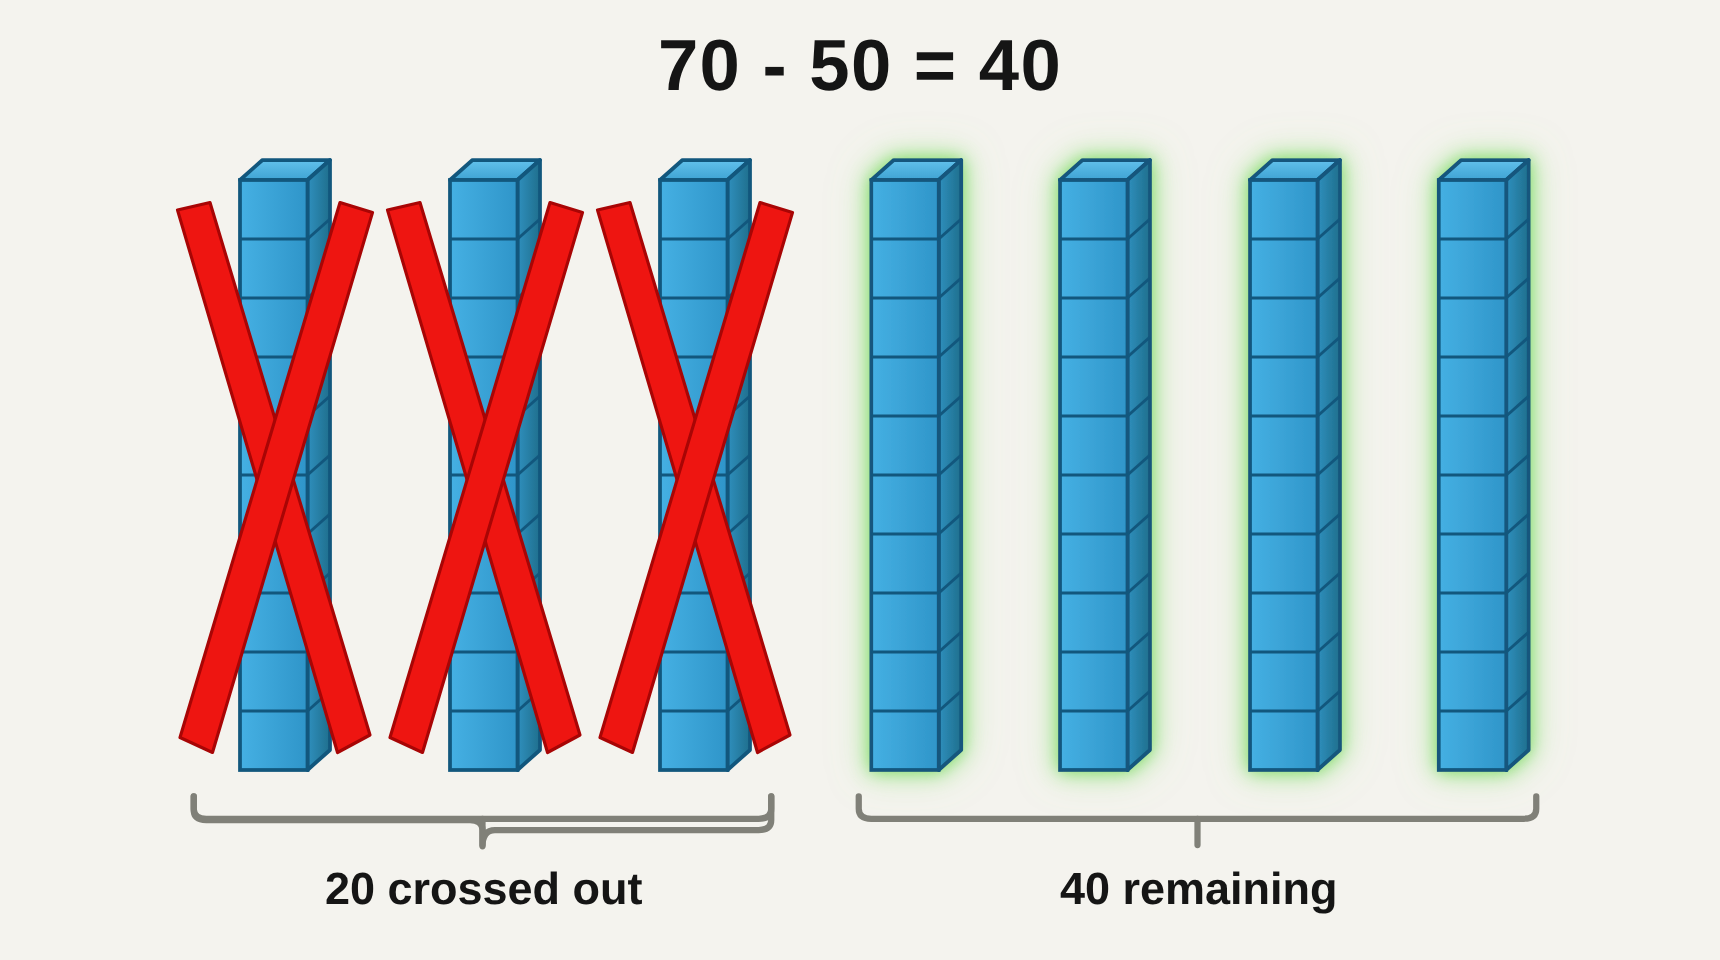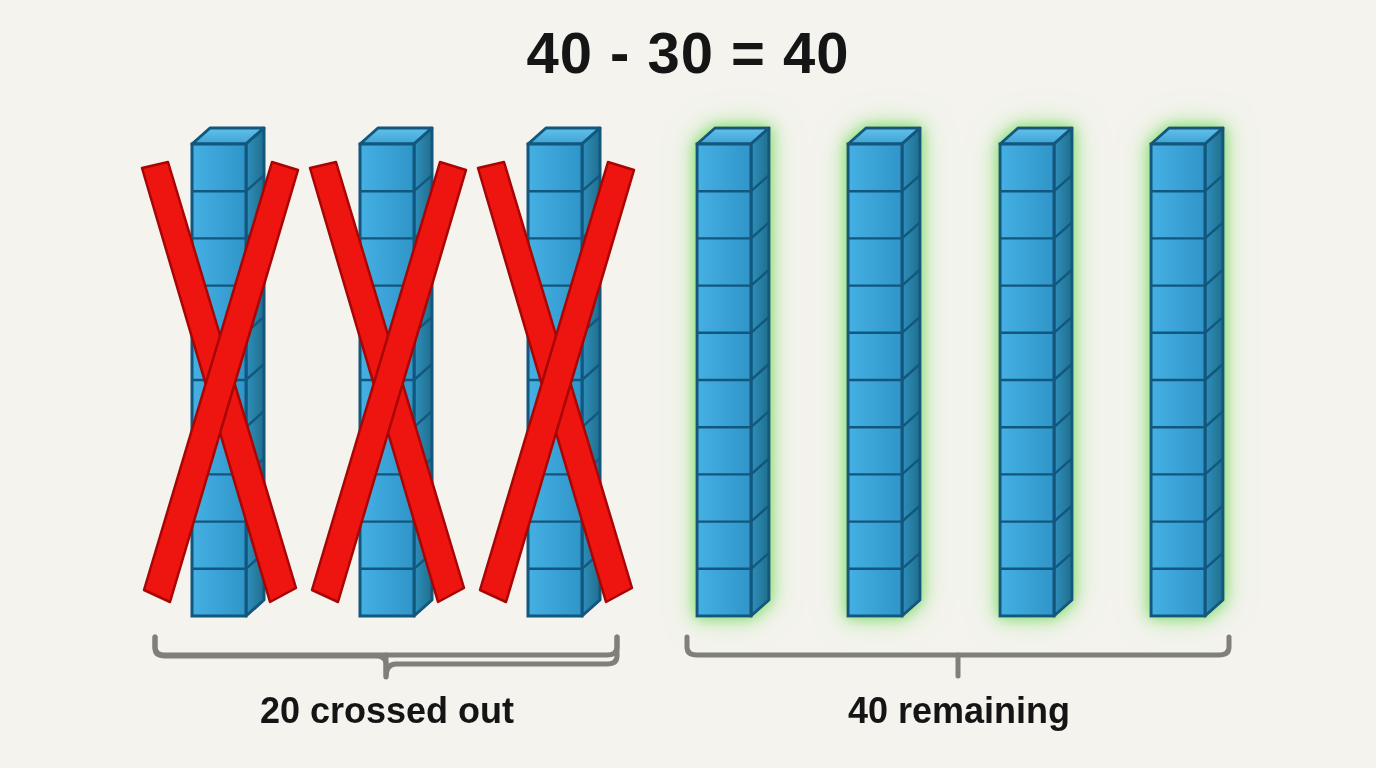--- a/index.html
+++ b/index.html
@@ -113,21 +113,21 @@
     white-space: nowrap;
   }
   #caption-crossed { left: 152px; width: 470px; }
   #caption-remaining { left: 684px; width: 550px; text-align: center; }
 </style>
 </head>
 <body style="background: rgb(244, 243, 238);">
 
 <div id="stage">
 
-  <div id="title">40 - 30 = 40</div>
+  <div id="title">70 - 50 = 40</div>
 
   <div id="rods-layer">
 
     <div class="rod" style="left:192px; top:128px;">
       <svg viewBox="0 0 74 490" xmlns="http://www.w3.org/2000/svg">
         <defs>
           <linearGradient id="gF1" x1="0" y1="0" x2="1" y2="0">
             <stop offset="0%" stop-color="#45b0e3"></stop>
               <stop offset="100%" stop-color="#2f95c9"></stop>
           </linearGradient>

